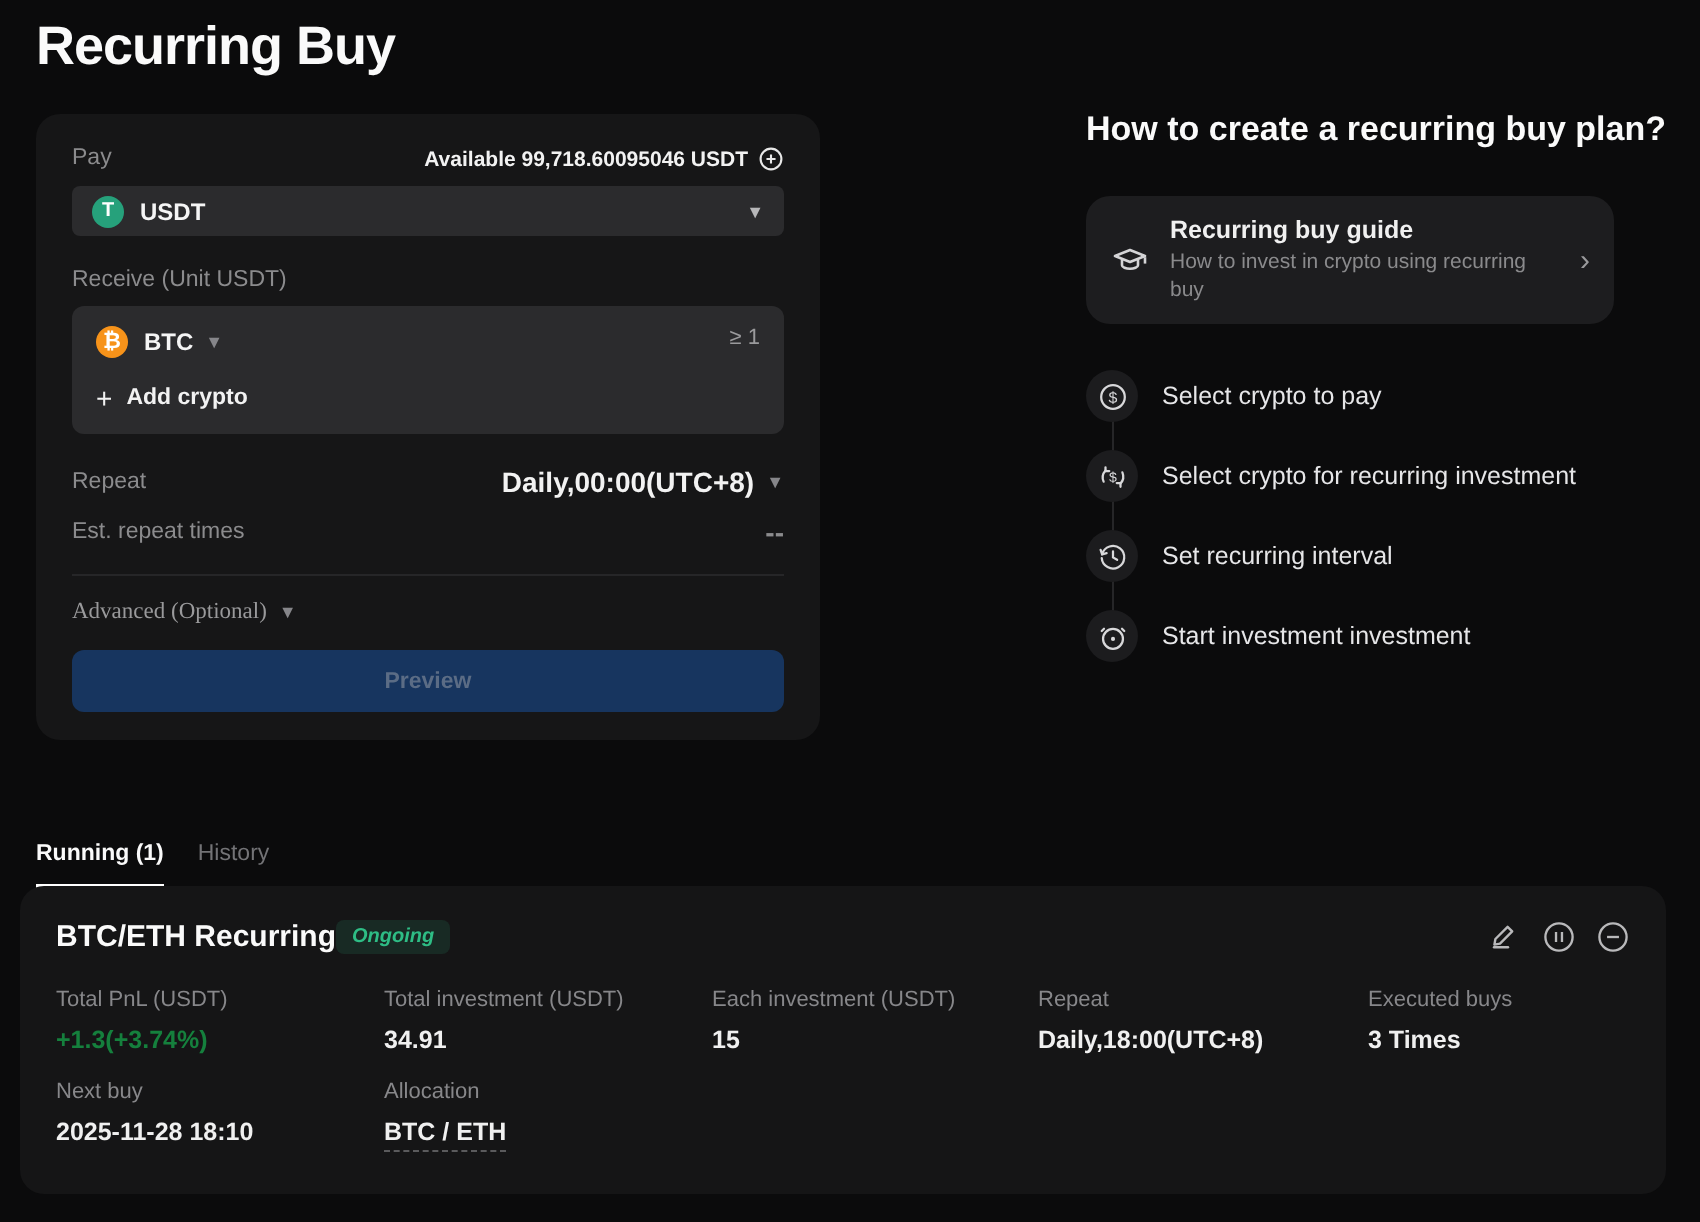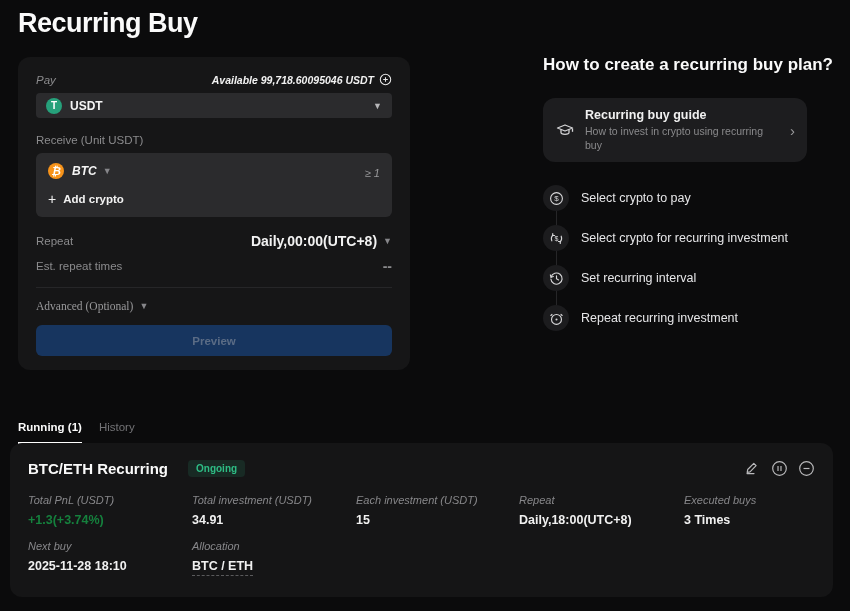--- a/index.html
+++ b/index.html
@@ -4,21 +4,21 @@
 <style>
   * { margin:0; padding:0; box-sizing:border-box; }
   html,body { background:#0b0b0c; }
   body { font-family:"Liberation Sans", sans-serif; color:#eef0f2; }
   .stage { position:relative; width:850px; height:611px; background:#0b0b0c; overflow:hidden; }
 
   .page-title { position:absolute; left:18px; top:8px; font-size:27px; font-weight:700; letter-spacing:-0.5px; color:#fafafa; }
 
   
   .form-card { position:absolute; left:18px; top:57px; width:392px; height:313px; background:#161617; border-radius:12px; padding:16px 18px; }
-  .row-between { display:flex; justify-content:space-between; align-items:flex-end;font-style:italic; }
+  .row-between { display:flex; justify-content:space-between; align-items:flex-start; }
   .lbl { color:#8b8b8d; font-size:11.5px; }
   .available { display:flex; align-items:center; gap:5px; font-size:10.5px; font-weight:700; color:#f2f2f2; }
   .icon-btn { display:inline-flex; align-items:center; cursor:pointer; }
   .asset-select { margin-top:7px; height:25px; background:#2b2b2d; border-radius:4px; display:flex; align-items:center; padding:0 10px; cursor:pointer; }
   .coin { width:16px; height:16px; border-radius:50%; display:inline-flex; align-items:center; justify-content:center; font-size:10px; font-weight:700; color:#fff; flex:0 0 auto; }
   .coin.tether { background:#26a17b; }
   .coin.btc { background:#f7931a; font-size:11px; }
   .asset-name { margin-left:8px; font-size:12px; font-weight:700; color:#f5f5f5; }
   .caret { color:#b7b7b9; font-size:9px; margin-left:6px; }
   .caret.dim { color:#86868a; }
@@ -57,25 +57,25 @@
   
   .tabs { position:absolute; left:18px; top:421px; display:flex; gap:17px; }
   .tab { font-size:11.5px; padding-bottom:9px; cursor:pointer; }
   .tab.active { color:#fafafa; font-weight:700; border-bottom:2px solid #fff; }
   .tab.idle { color:#737376; }
 
   
   .plan-card { position:absolute; left:10px; top:443px; width:823px; height:154px; background:#151516; border-radius:12px; padding:16px 18px; }
   .plan-head { display:flex; align-items:center; }
   .plan-title { font-size:15px; font-weight:700; color:#fafafa; }
-  .badge { margin-left:20px; font-size:10px; font-weight:700; color:#2ebd85; background:rgba(46,189,133,0.13); border-radius:4px; padding:3px 8px; }
+  .badge { margin-left:0; font-size:10px; font-weight:700; color:#2ebd85; background:rgba(46,189,133,0.13); border-radius:4px; padding:3px 8px;font-style:italic; }
   .plan-actions { margin-left:auto; display:flex; align-items:center; gap:9px; }
   .act { width:18px; height:18px; display:inline-flex; align-items:center; justify-content:center; cursor:pointer; }
   .stats { margin-top:17px; display:grid; grid-template-columns:164px 164px 163px 165px 1fr; row-gap:13px; }
-  .stat .s-lbl { font-size:11px; color:#87878a;font-style:italic; }
+  .stat .s-lbl { font-size:11px; color:#87878a; }
   .stat .s-val { margin-top:7px; font-size:12.5px; font-weight:700; color:#f0f0f0; }
   .stat .s-val.green { color:#15803d; }
   .stat .s-val.dashed { display:inline-block; border-bottom:1px dashed #5a5a5c; padding-bottom:2px; }
 
   svg { display:block; }
 </style>
 </head>
 <body>
 
 <div class="stage">
@@ -191,21 +191,21 @@
         <span class="step-lb">Set recurring interval</span>
       </div>
       <div class="step">
         <span class="step-ic">
           <svg width="15" height="15" viewBox="0 0 16 16" fill="none" stroke="#d8d8da" stroke-width="1.2" stroke-linecap="round">
             <circle cx="8" cy="9" r="5.3"></circle>
             <circle cx="8" cy="9" r="1.1" fill="#d8d8da" stroke="none"></circle>
             <path d="M3.2 3.6L2 4.8M12.8 3.6L14 4.8"></path>
           </svg>
         </span>
-        <span class="step-lb">Repeat recurring investment</span>
+        <span class="step-lb">Start investment investment</span>
       </div>
     </div>
   </div>
 
   <div class="tabs">
     <span class="tab active">Running (1)</span>
     <span class="tab idle">History</span>
   </div>
 
   <div class="plan-card">

